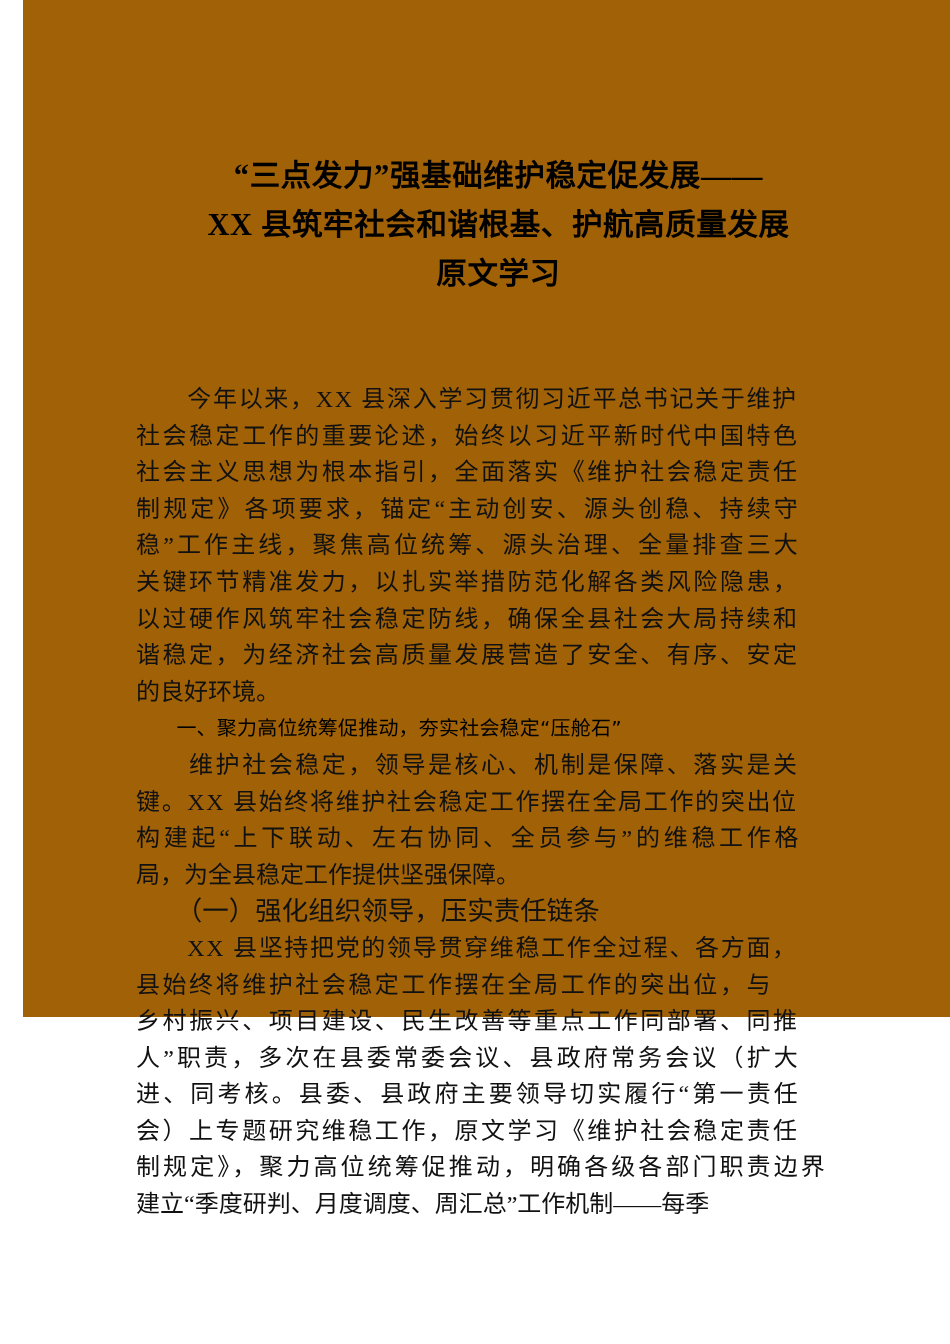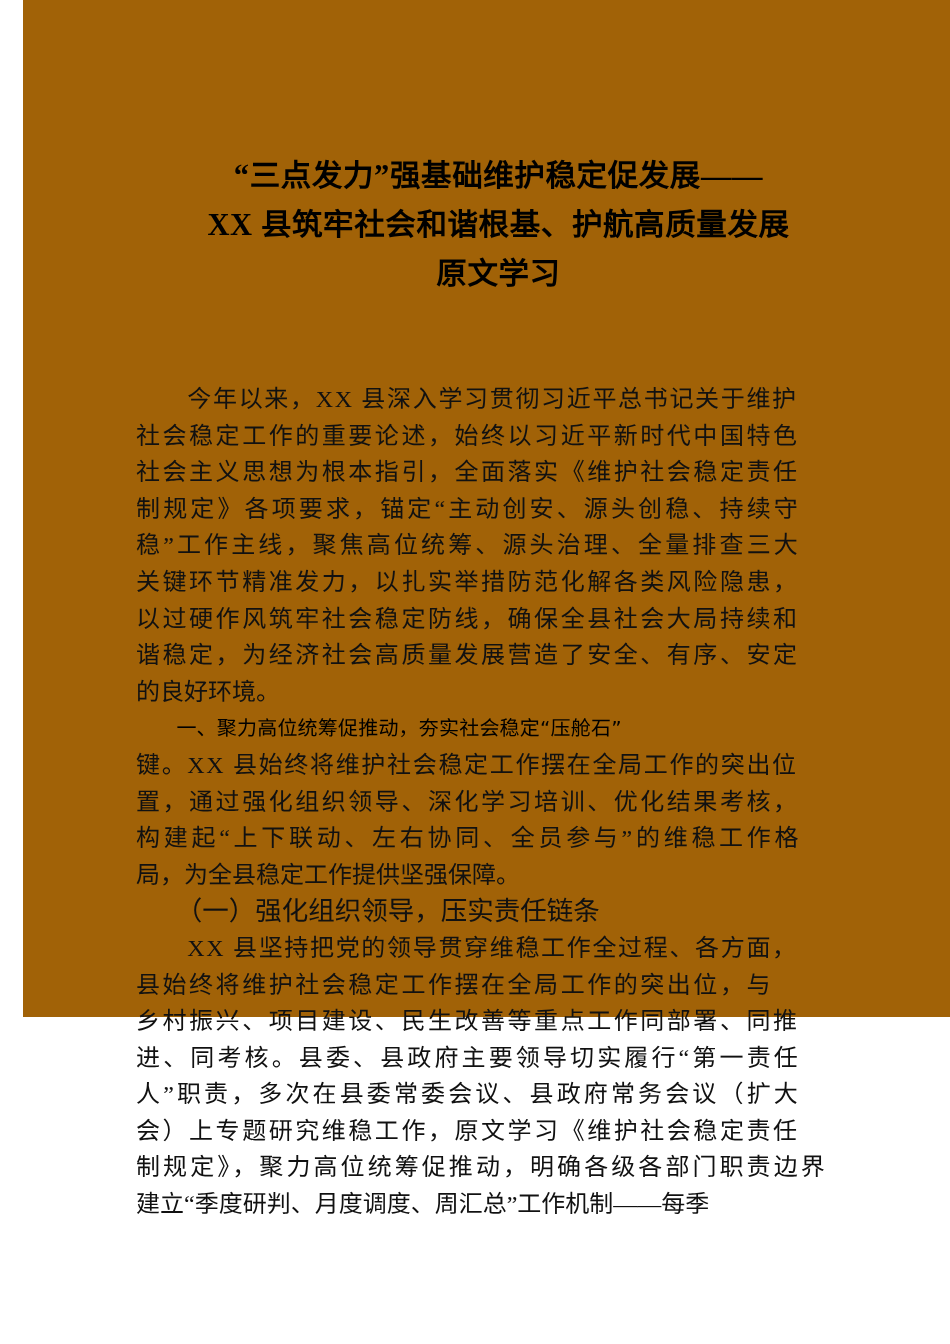--- a/index.html
+++ b/index.html
@@ -118,33 +118,33 @@
       <span class="ln" style="letter-spacing: 3.12938px;">稳”工作主线，聚焦高位统筹、源头治理、全量排查三大</span>
       <span class="ln" style="letter-spacing: 2.54px;">关键环节精准发力，以扎实举措防范化解各类风险隐患，</span>
       <span class="ln" style="letter-spacing: 2.54px;">以过硬作风筑牢社会稳定防线，确保全县社会大局持续和</span>
       <span class="ln" style="letter-spacing: 2.54px;">谐稳定，为经济社会高质量发展营造了安全、有序、安定</span>
       <span class="ln last">的良好环境。</span>
     </p>
 
     <p class="h1-sec">　　一、聚力高位统筹促推动，夯实社会稳定“压舱石”</p>
 
     <p class="para">
+      <span class="ln" style="letter-spacing: 2.54px;">　　维护社会稳定，领导是核心、机制是保障、落实是关</span>
       <span class="ln" style="letter-spacing: 1.67014px;">键。XX 县始终将维护社会稳定工作摆在全局工作的突出位</span>
-      <span class="ln" style="letter-spacing: 2.54px;">置，通过强化组织领导、深化学习培训、优化结果考核，</span>
       <span class="ln" style="letter-spacing: 3.71875px;">构建起“上下联动、左右协同、全员参与”的维稳工作格</span>
       <span class="ln last">局，为全县稳定工作提供坚强保障。</span>
     </p>
 
     <p class="h2-sec">　　（一）强化组织领导，压实责任链条</p>
 
     <p class="para">
       <span class="ln" style="letter-spacing: 1.67014px;">　　XX 县坚持把党的领导贯穿维稳工作全过程、各方面，</span>
       <span class="ln" style="letter-spacing: 2.54px;">县始终将维护社会稳定工作摆在全局工作的突出位，与</span>
       <span class="ln" style="letter-spacing: 2.54px;">乡村振兴、项目建设、民生改善等重点工作同部署、同推</span>
+      <span class="ln" style="letter-spacing: 3.12938px;">人”职责，多次在县委常委会议、县政府常务会议（扩大</span>
       <span class="ln" style="letter-spacing: 3.12938px;">进、同考核。县委、县政府主要领导切实履行“第一责任</span>
-      <span class="ln" style="letter-spacing: 3.12938px;">人”职责，多次在县委常委会议、县政府常务会议（扩大</span>
       <span class="ln" style="letter-spacing: 2.54px;">会）上专题研究维稳工作，原文学习《维护社会稳定责任</span>
       <span class="ln" style="letter-spacing: 3.07px;">制规定》，聚力高位统筹促推动，明确各级各部门职责边界</span>
       <span class="ln last">建立“季度研判、月度调度、周汇总”工作机制——每季</span>
     </p>
 
   </div>
 </div>
 
 </body></html>

